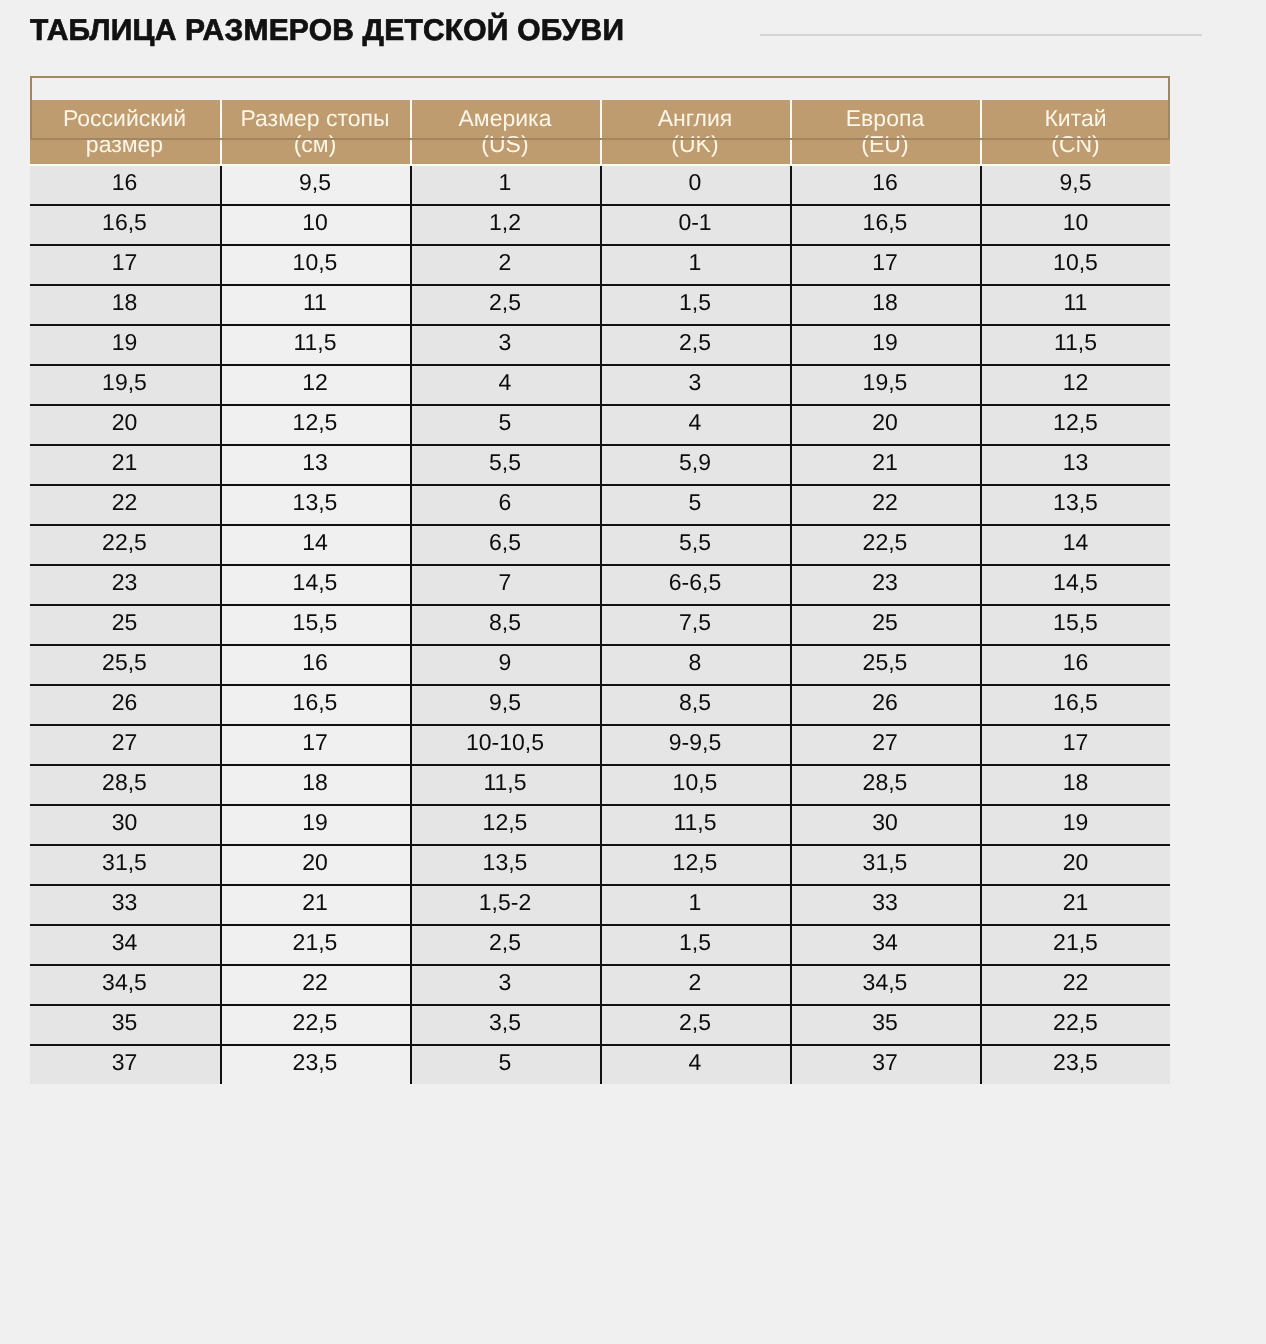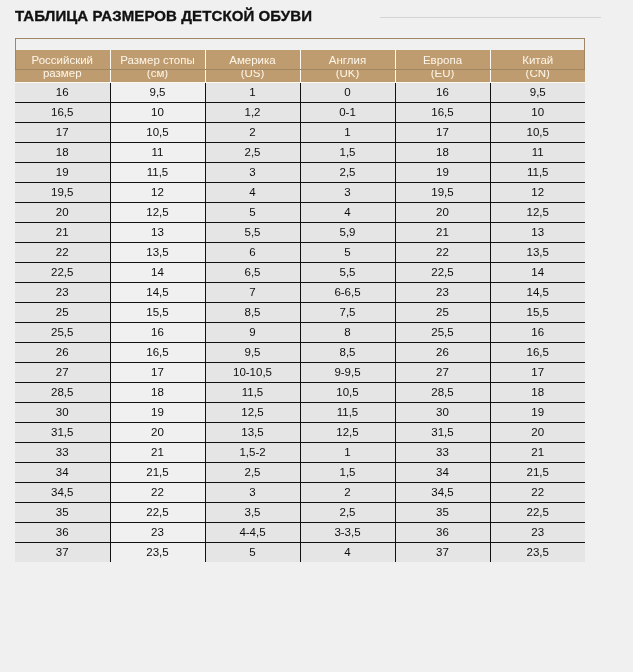--- a/index.html
+++ b/index.html
@@ -318,28 +318,20 @@
         </tr>
         <tr>
           <td>35</td>
           <td class="light">22,5</td>
           <td>3,5</td>
           <td>2,5</td>
           <td>35</td>
           <td>22,5</td>
         </tr>
         <tr>
-          <td>36</td>
-          <td class="light">23</td>
-          <td>4-4,5</td>
-          <td>3-3,5</td>
-          <td>36</td>
-          <td>23</td>
-        </tr>
-        <tr>
           <td>37</td>
           <td class="light">23,5</td>
           <td>5</td>
           <td>4</td>
           <td>37</td>
           <td>23,5</td>
         </tr>
     </tbody>
   </table>
 

